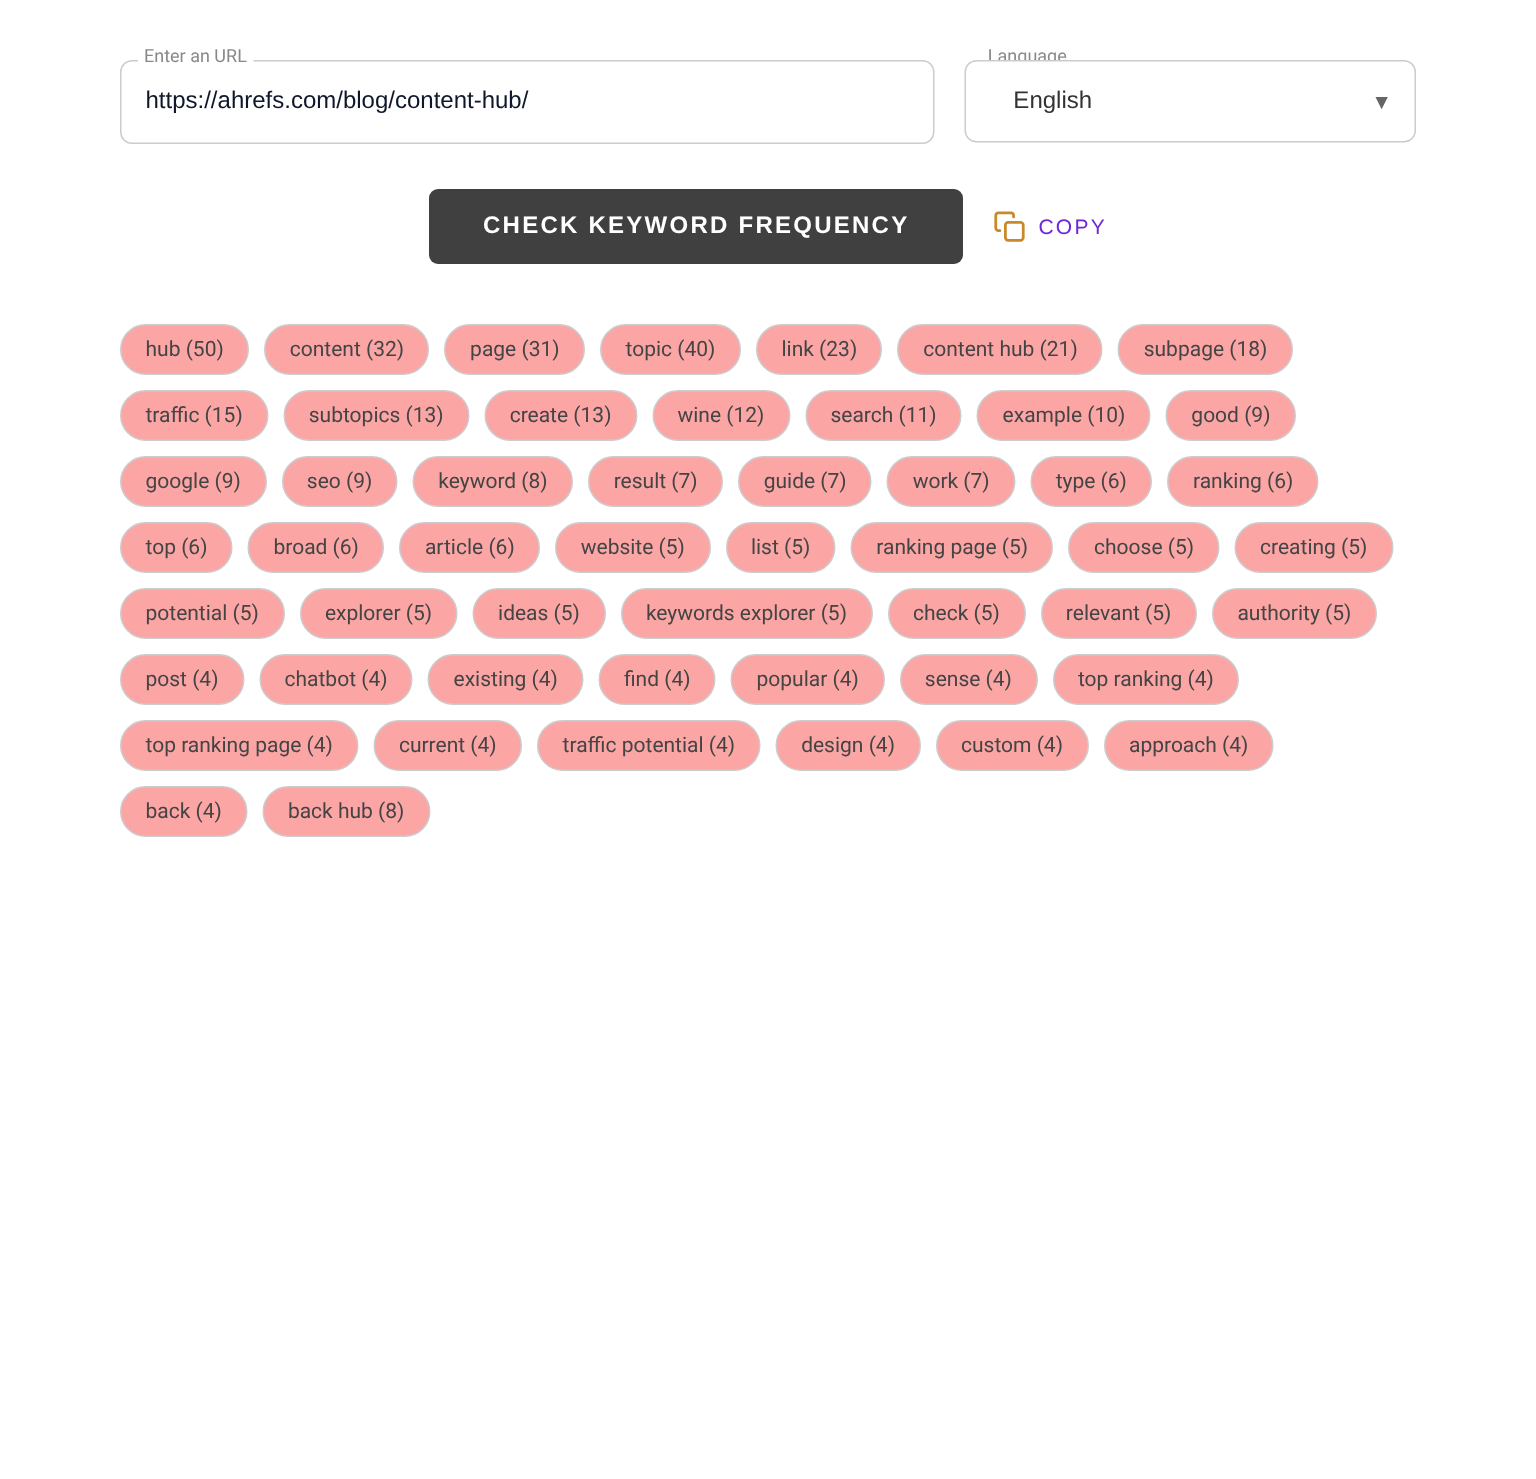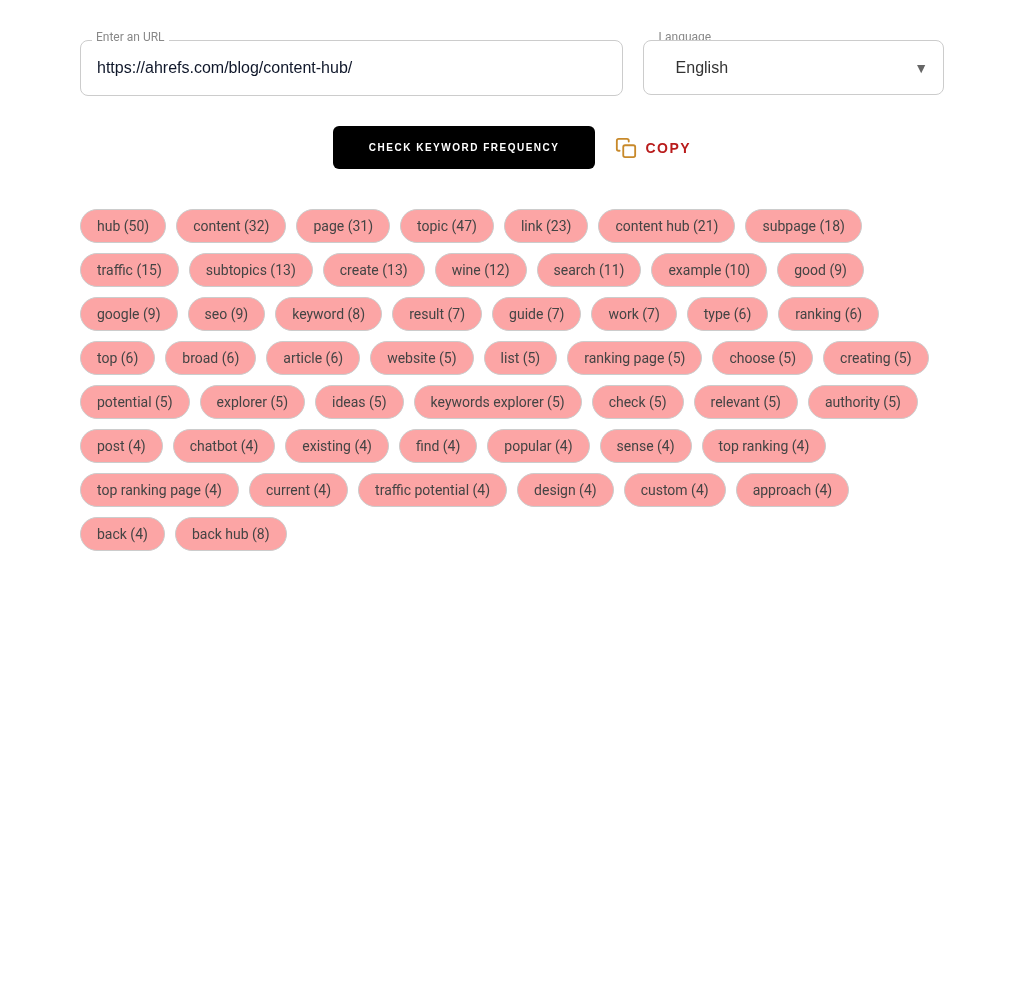--- a/index.html
+++ b/index.html
@@ -88,39 +88,39 @@
     }
 
     .actions-row {
       display: flex;
       align-items: center;
       gap: 20px;
       margin-bottom: 40px;
     }
 
     .check-btn {
-      background: #000000;
+      background: #404040;
       color: #fff;
       border: none;
       border-radius: 6px;
       padding: 16px 36px;
-      font-size: 10px;
+      font-size: 16px;
       font-weight: 700;
       letter-spacing: 1.5px;
       cursor: pointer;
       text-transform: uppercase;
     }
 
     .copy-btn {
       display: flex;
       align-items: center;
       gap: 8px;
-      color: #b91c1c;
+      color: #6d28d9;
       font-size: 14px;
-      font-weight: 700;
+      font-weight: 400;
       letter-spacing: 1.5px;
       text-transform: uppercase;
       cursor: pointer;
       background: none;
       border: none;
     }
 
     .copy-icon {
       width: 22px;
       height: 22px;
@@ -177,21 +177,21 @@
       <path d="M5 15H4a2 2 0 0 1-2-2V4a2 2 0 0 1 2-2h9a2 2 0 0 1 2 2v1"></path>
     </svg>
     <span>COPY</span>
   </button>
 </div>
 
 <div class="tags-container" id="tags-container">
 <div class="tag">hub (50)</div>
     <div class="tag">content (32)</div>
     <div class="tag">page (31)</div>
-    <div class="tag">topic (47)</div>
+    <div class="tag">topic (40)</div>
     <div class="tag">link (23)</div>
     <div class="tag">content hub (21)</div>
     <div class="tag">subpage (18)</div>
     <div class="tag">traffic (15)</div>
     <div class="tag">subtopics (13)</div>
     <div class="tag">create (13)</div>
     <div class="tag">wine (12)</div>
     <div class="tag">search (11)</div>
     <div class="tag">example (10)</div>
     <div class="tag">good (9)</div>

